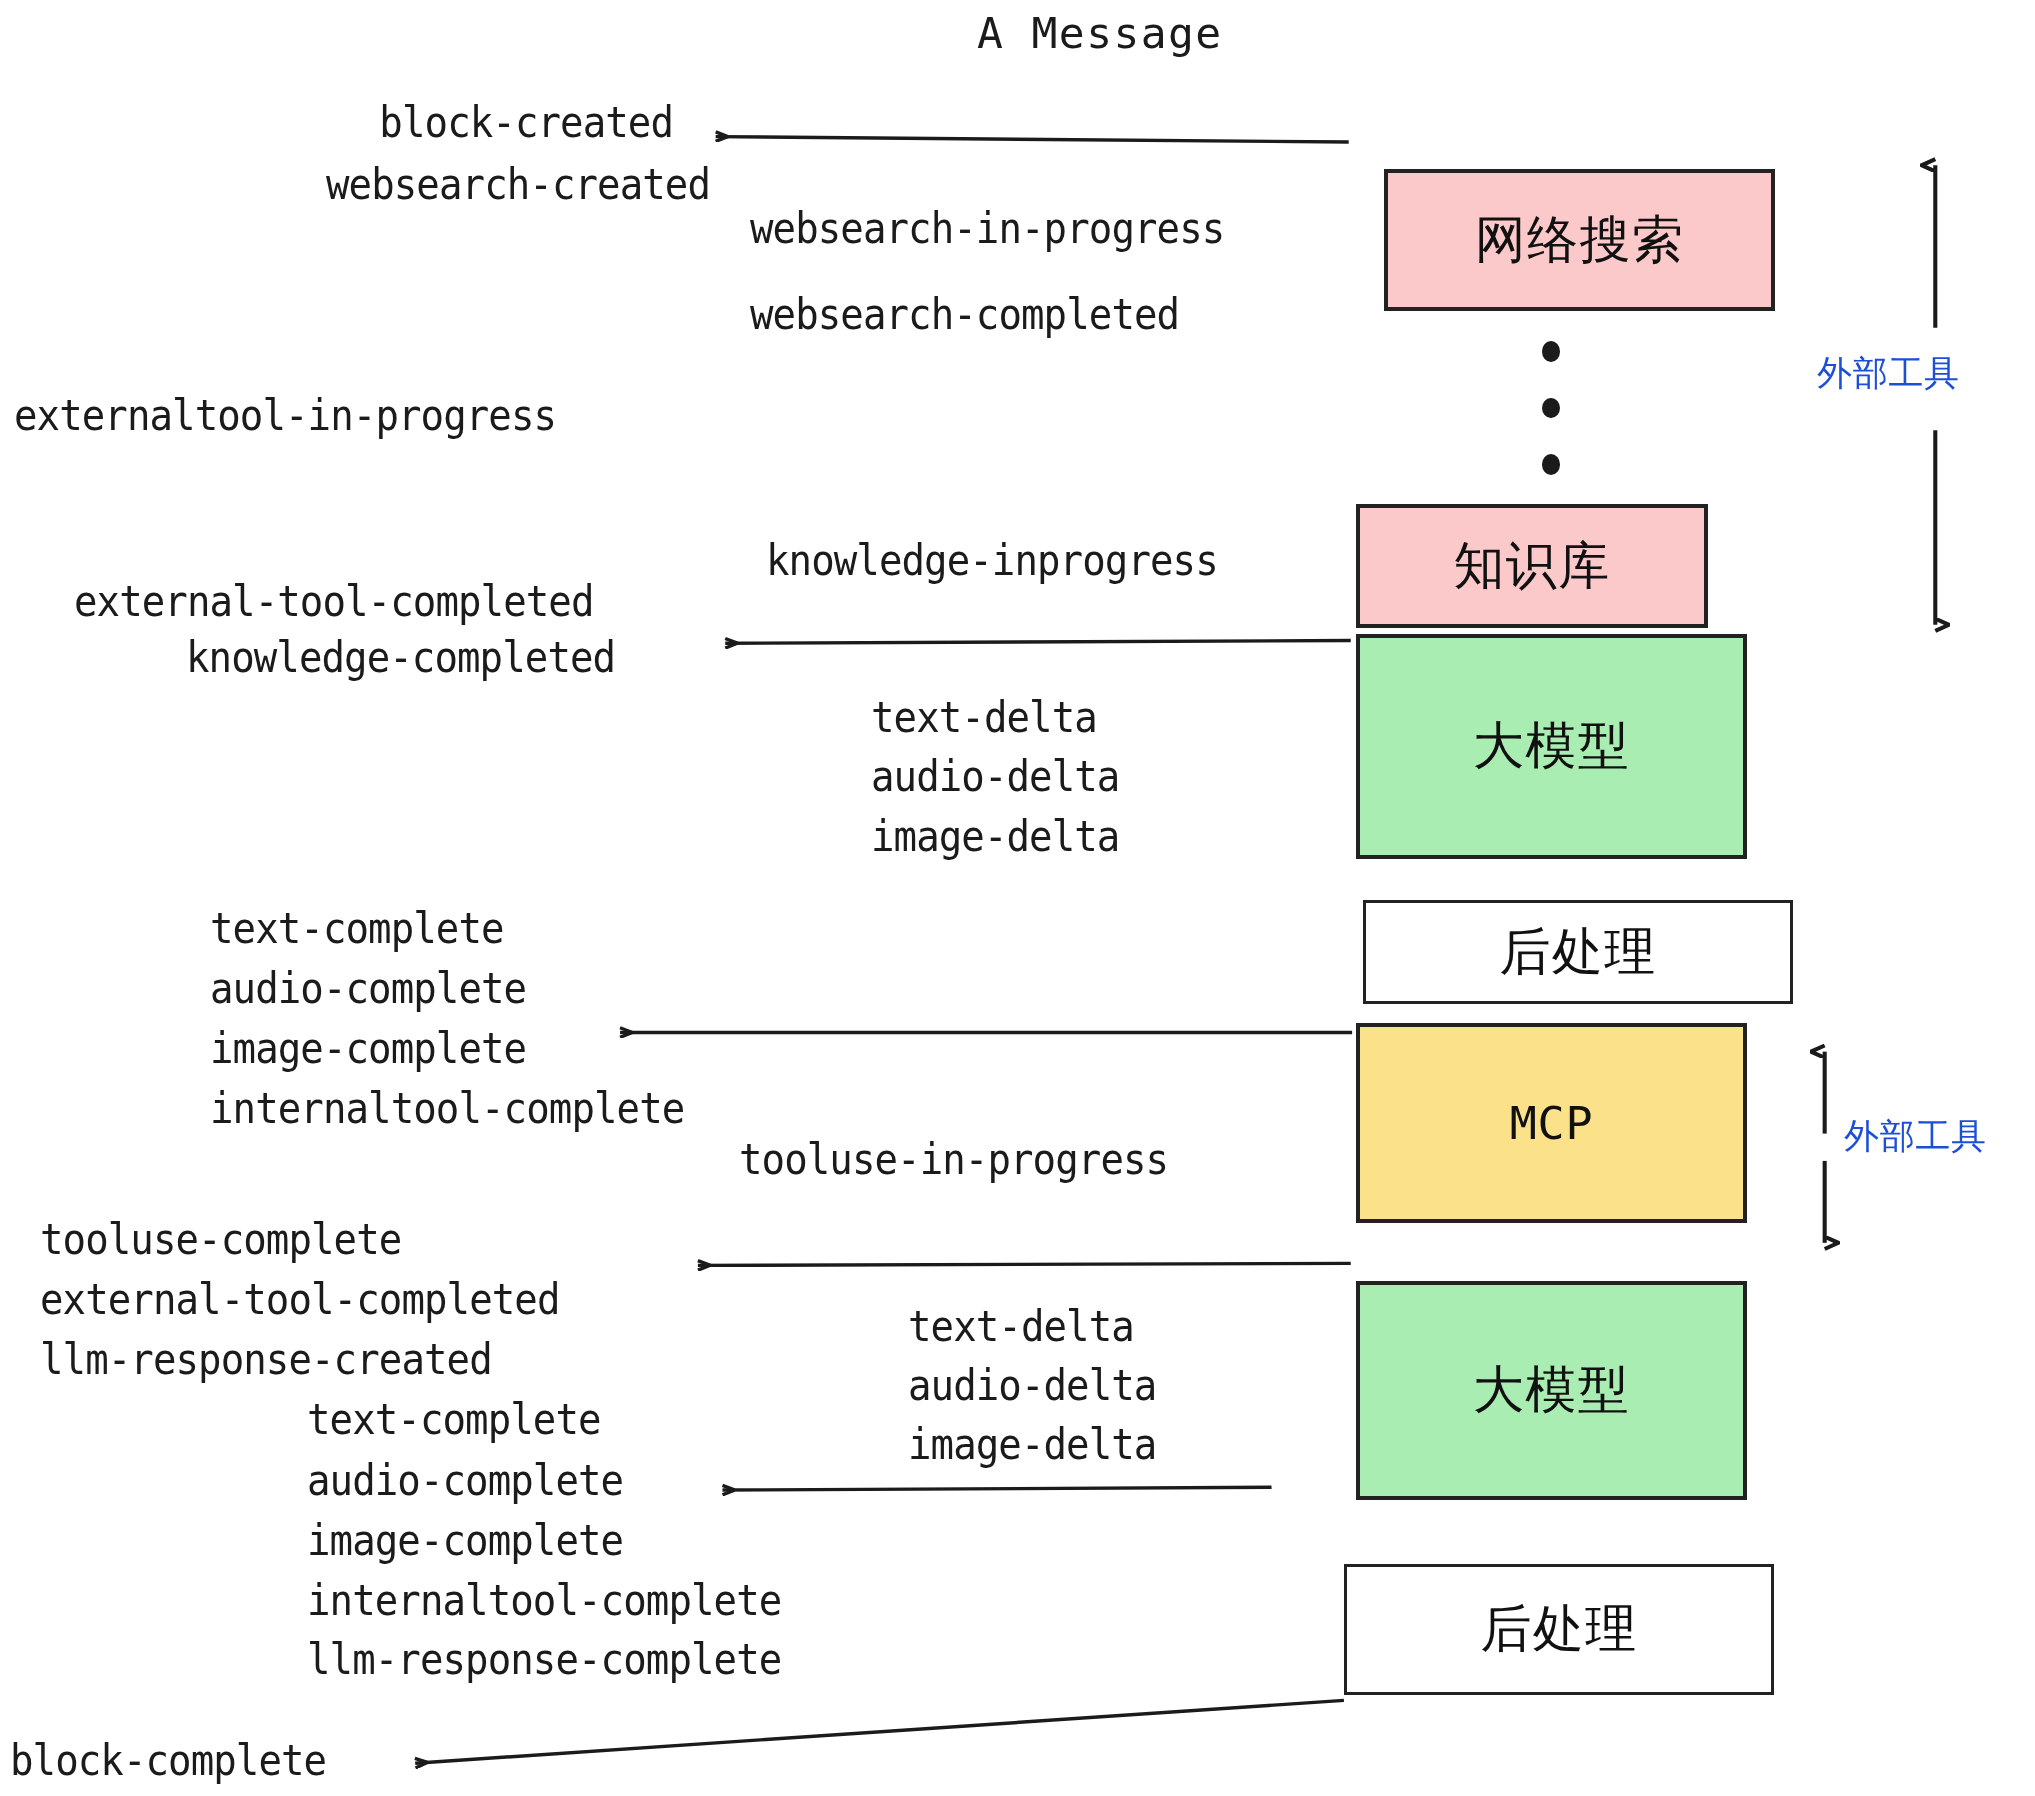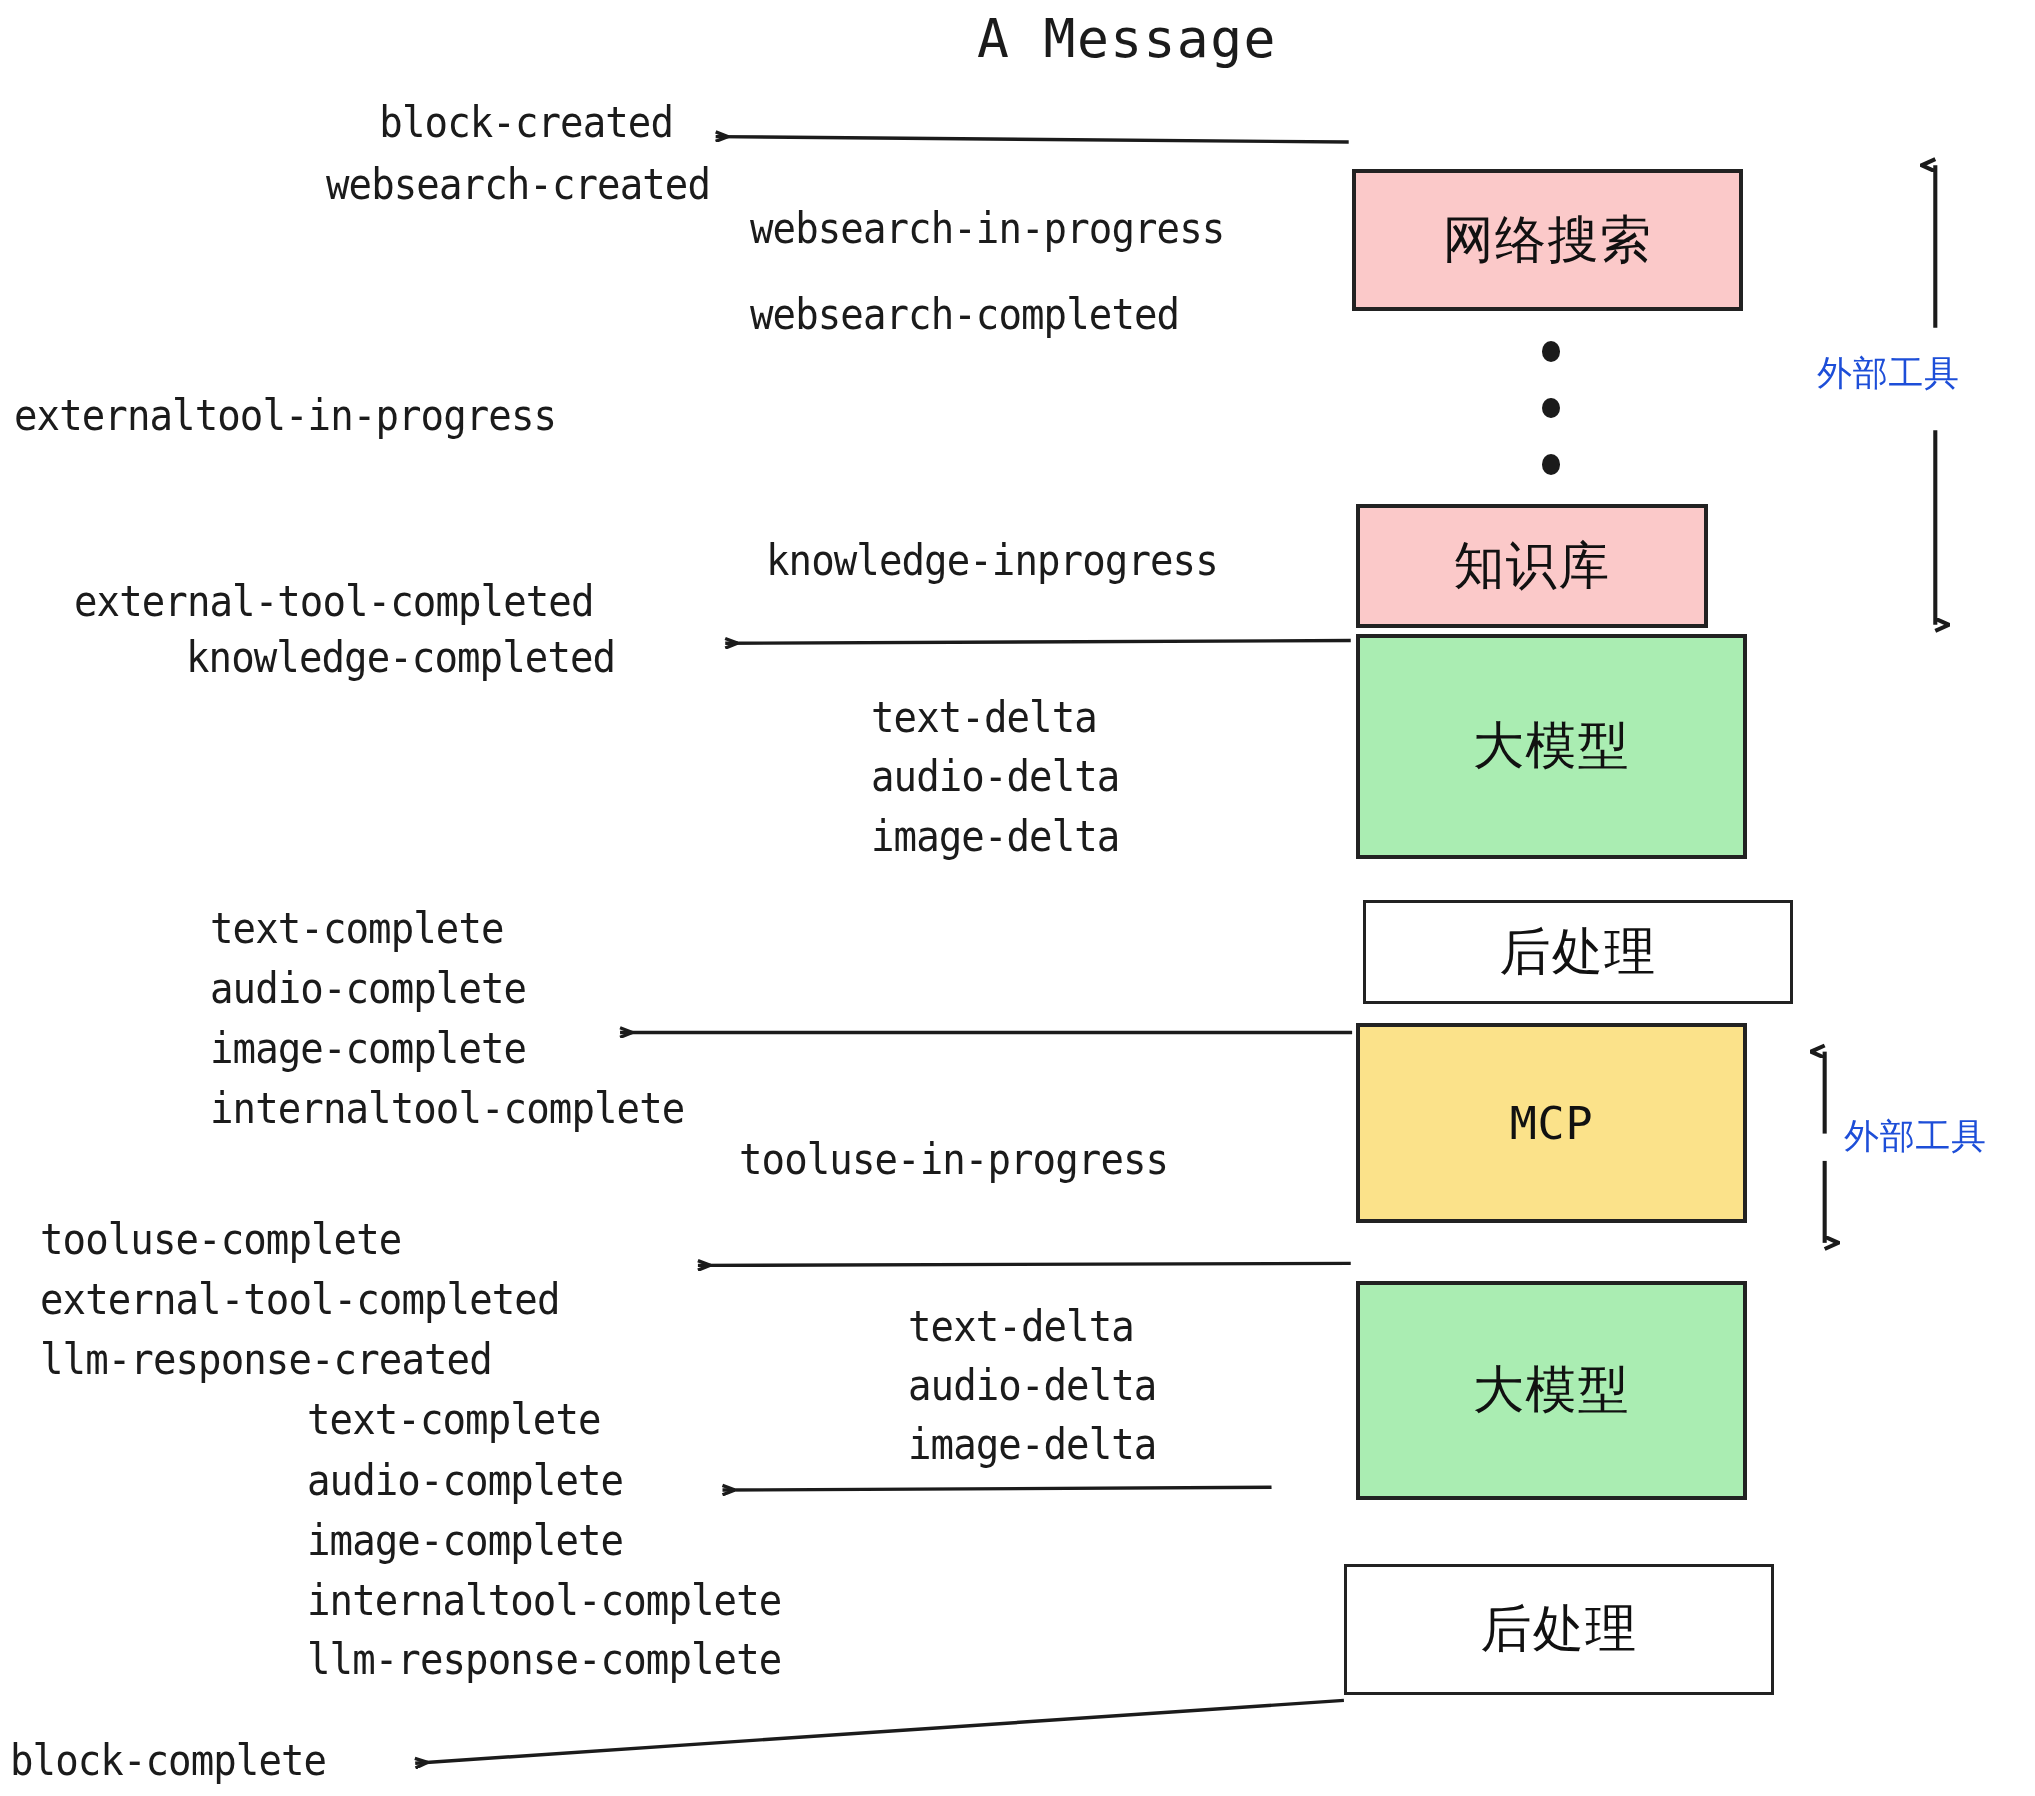--- a/index.html
+++ b/index.html
@@ -18,21 +18,21 @@
     line-height:1;
     transform:scaleX(0.93);
     transform-origin:left center;
   }
   .evt.r{transform-origin:right center;}
 
   
   .title{
     position:absolute;
     font-family:"DejaVu Sans Mono","Liberation Mono",monospace;
-    font-size:53px;
+    font-size:43px;
     letter-spacing:1.4px;
     color:#1b1b1b;
     white-space:nowrap;
   }
 
   
   .box{
     position:absolute;
     border:4.1px solid #222222;
     box-sizing:border-box;
@@ -160,21 +160,21 @@
   <div class="evt" style="left:307px;top:1460px;">audio-complete</div>
 
   <div class="evt" style="left:307px;top:1520px;">image-complete</div>
 
   <div class="evt" style="left:307px;top:1580px;">internaltool-complete</div>
 
   <div class="evt" style="left:307px;top:1639px;">llm-response-complete</div>
 
   <div class="evt" style="left:9.6px;top:1740px;">block-complete</div>
 
-  <div class="box" style="left:1352px;top:169px;width:391px;height:142px;background:#fbc9c9;">
+  <div class="box" style="left:1384px;top:169px;width:391px;height:142px;background:#fbc9c9;">
     <span class="lbl">网络搜索</span>
   </div>
 
   <div class="dots" style="left:1542px;top:341px;">
     <span></span>
       <span></span>
       <span></span>
   </div>
 
   <div class="box" style="left:1356px;top:504px;width:352px;height:124px;background:#fbc9c9;">

